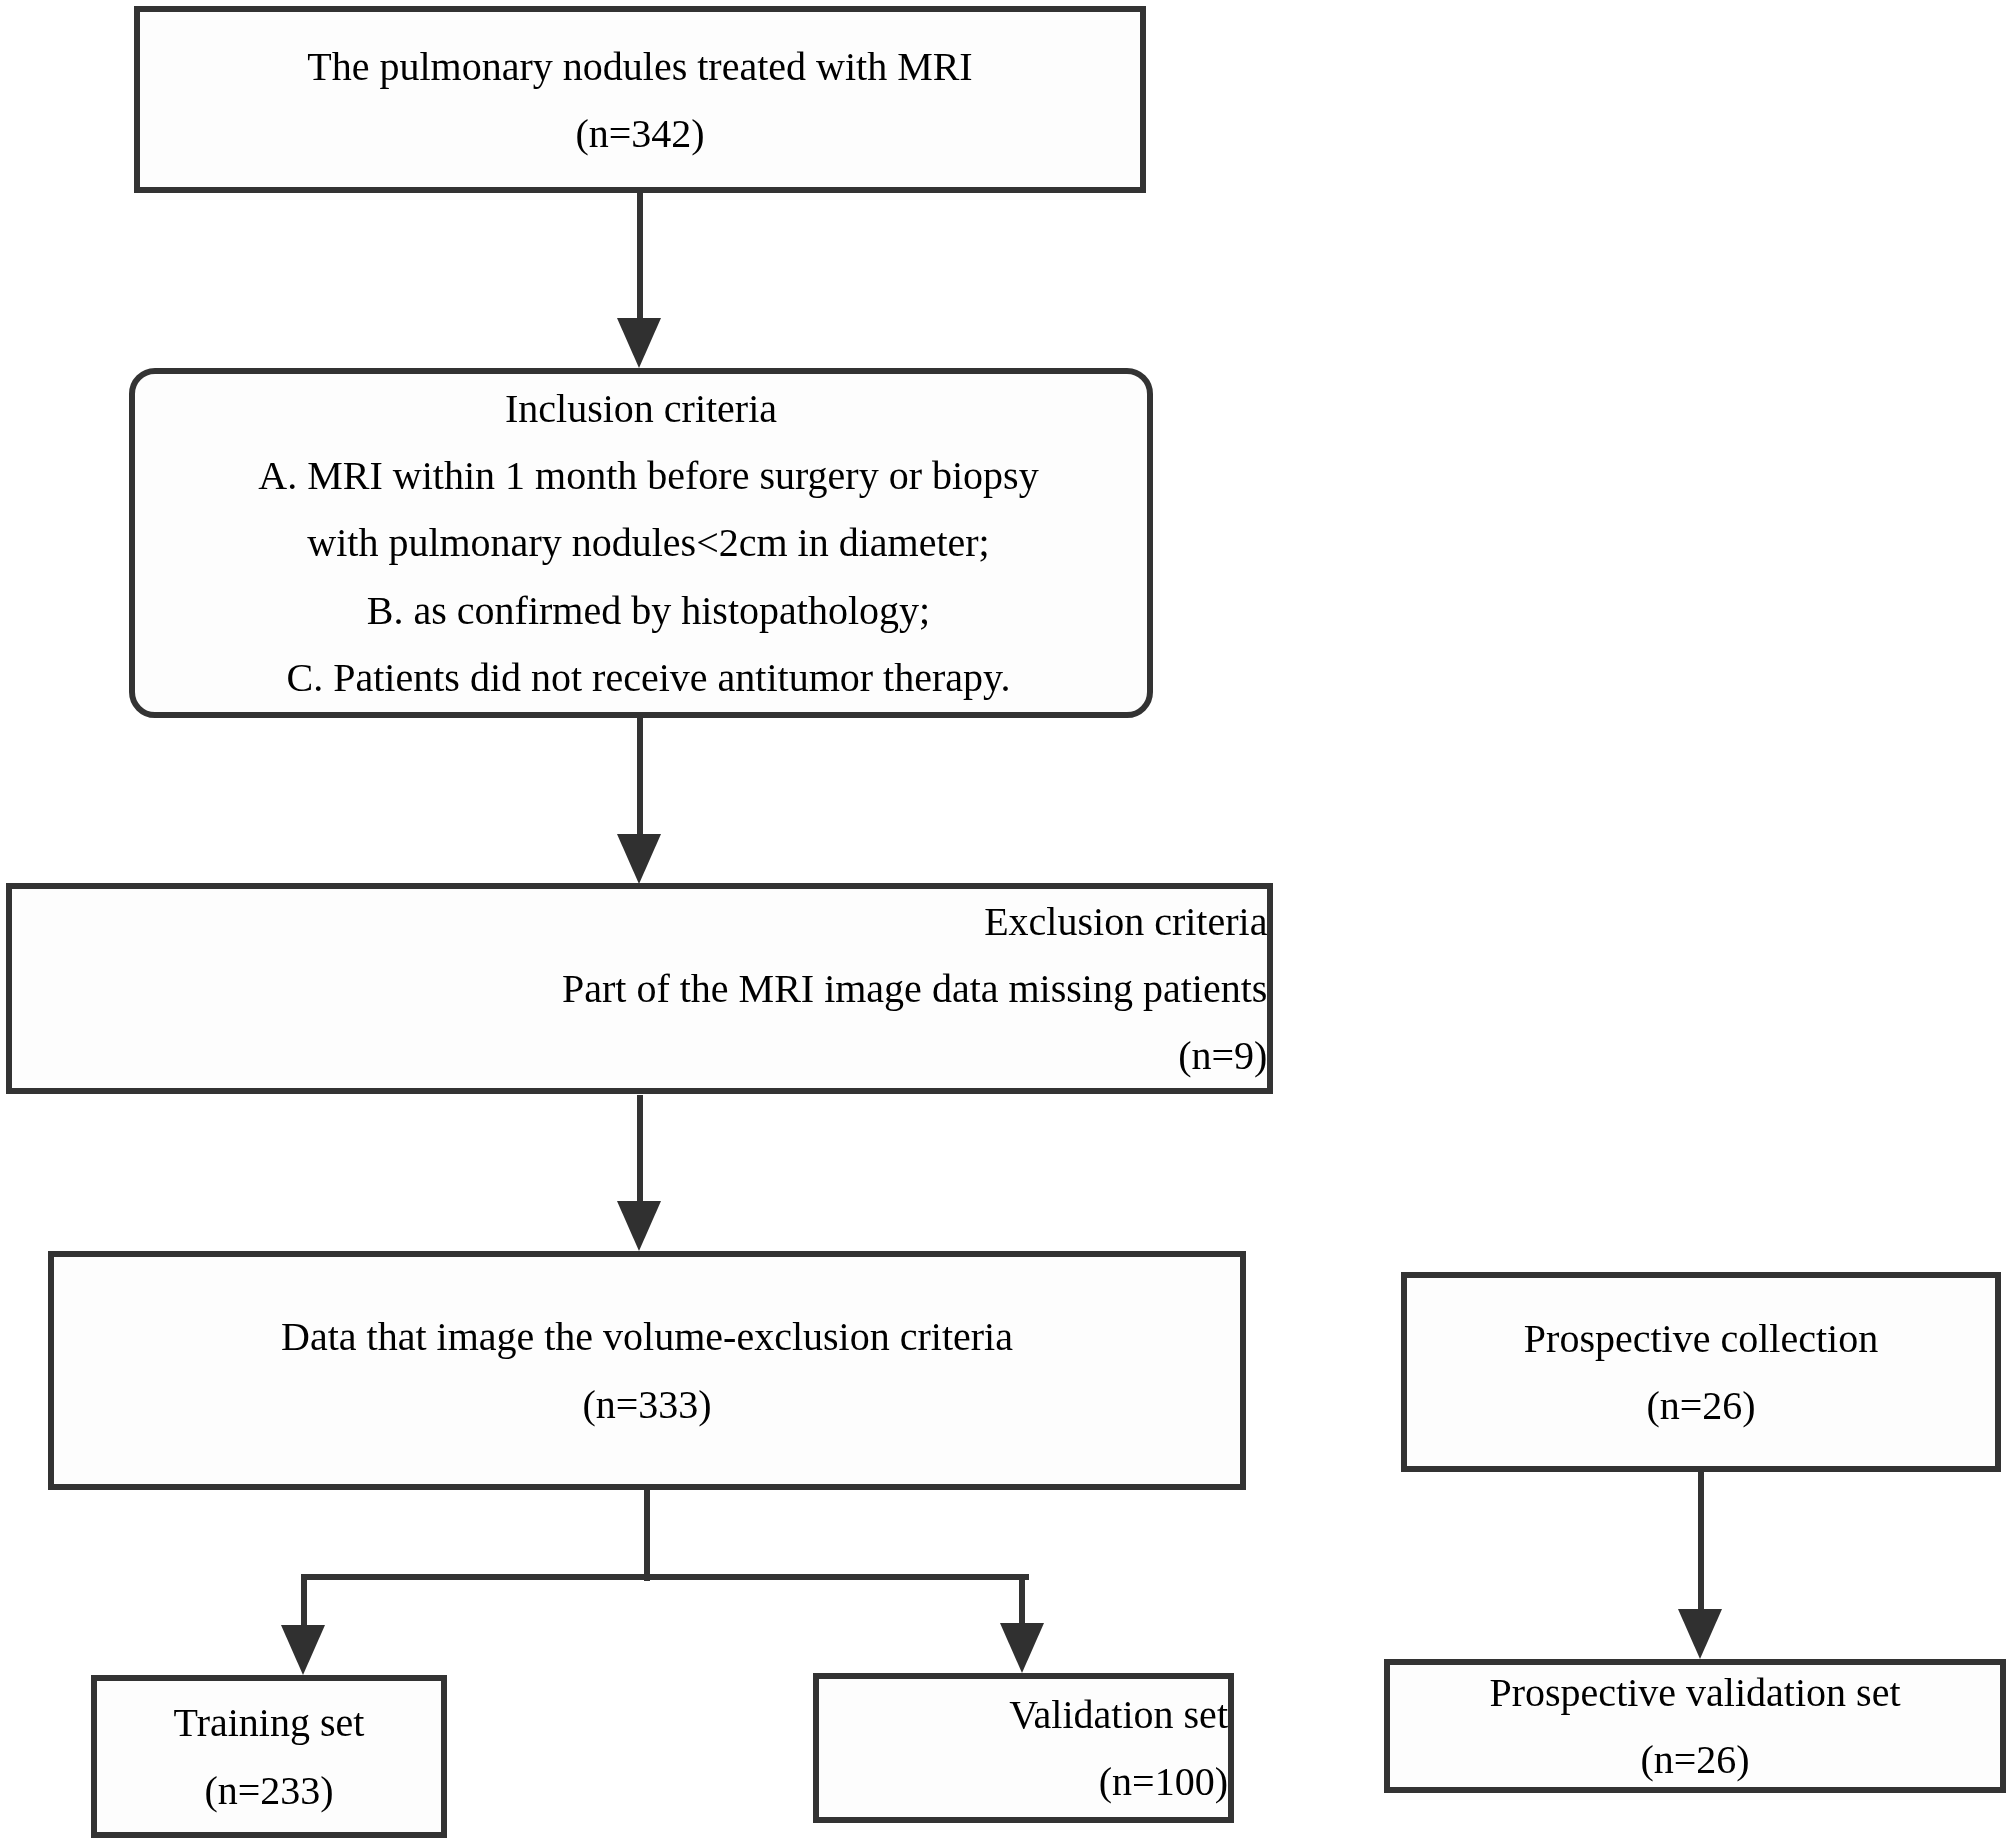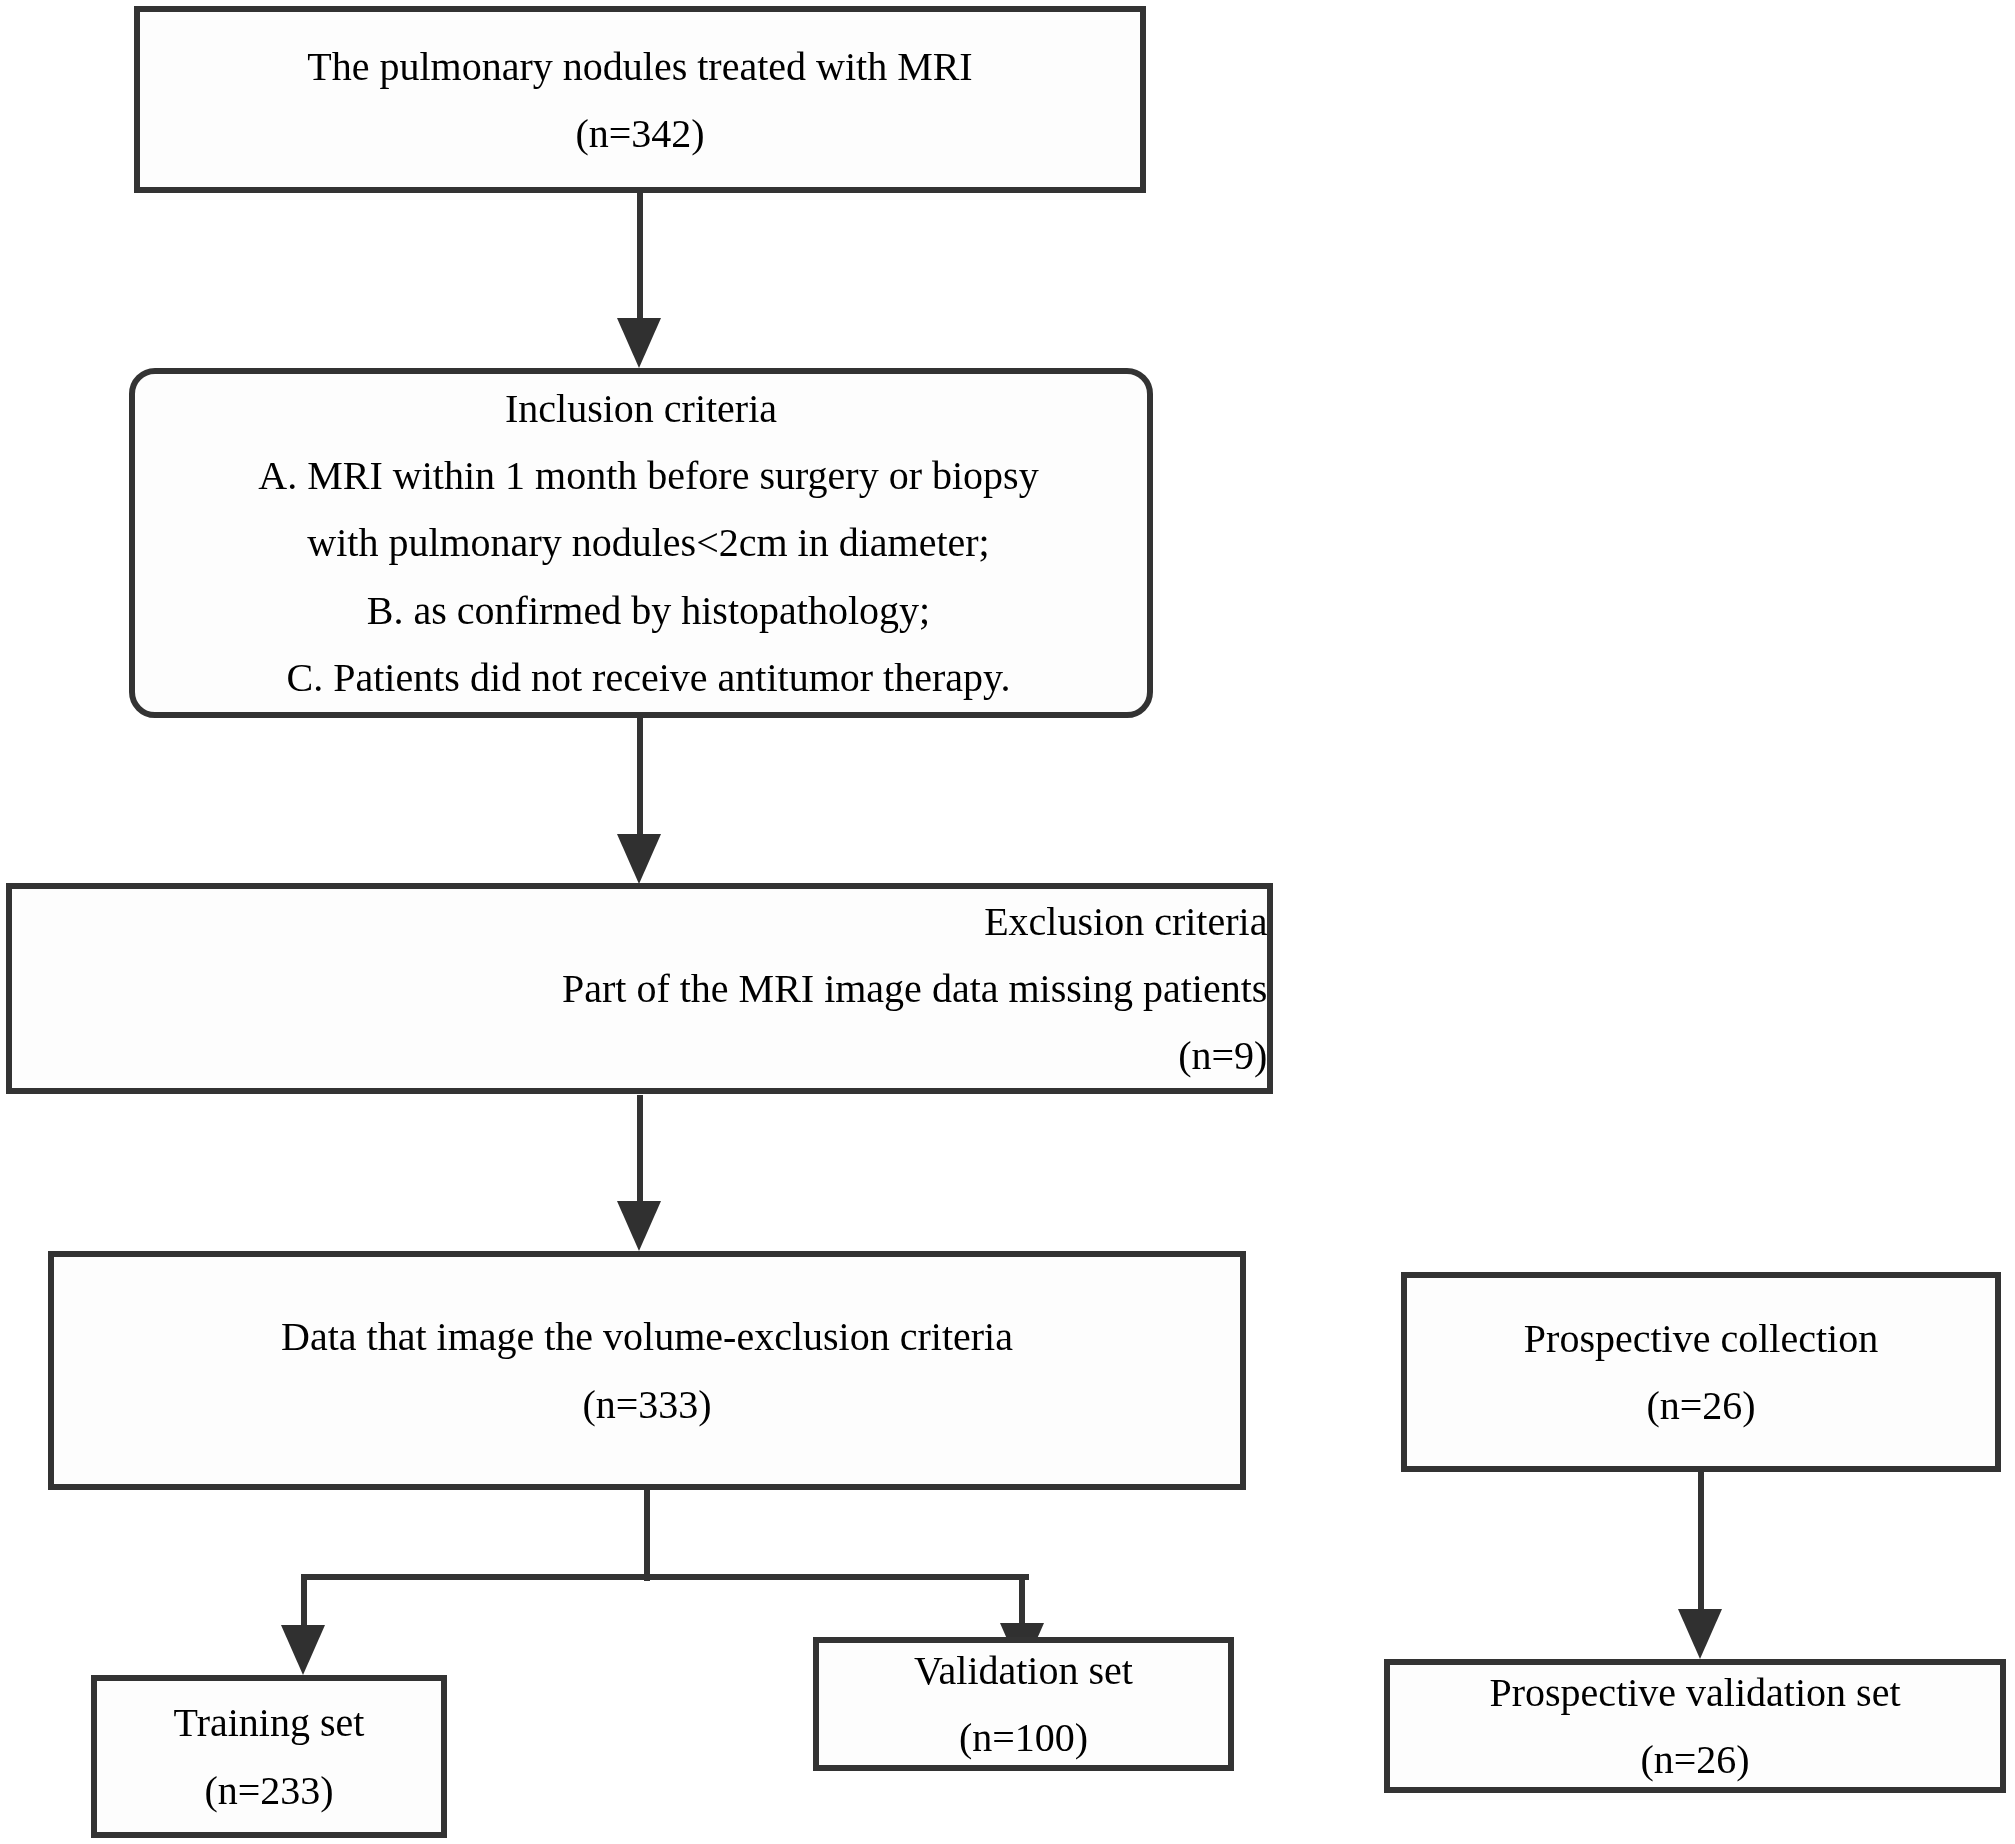--- a/index.html
+++ b/index.html
@@ -105,21 +105,21 @@
   </div>
 
   <div class="vline" style="left:1698px; top:1472px; height:139px;"></div>
   <div class="arrowhead" style="left:1678px; top:1609px;"></div>
 
   <div class="box" style="left:91px; top:1675px; width:356px; height:163px;">
     <div class="ln">Training set</div>
     <div class="ln">(n=233)</div>
   </div>
 
-  <div class="box" style="left:813px; top:1637px; width:421px; height:134px;">
+  <div class="box" style="left:813px; top:1673px; width:421px; height:150px;text-align:right;">
     <div class="ln">Validation set</div>
     <div class="ln">(n=100)</div>
   </div>
 
   <div class="box" style="left:1384px; top:1659px; width:622px; height:134px;">
     <div class="ln">Prospective validation set</div>
     <div class="ln">(n=26)</div>
   </div>
 
 </div>

